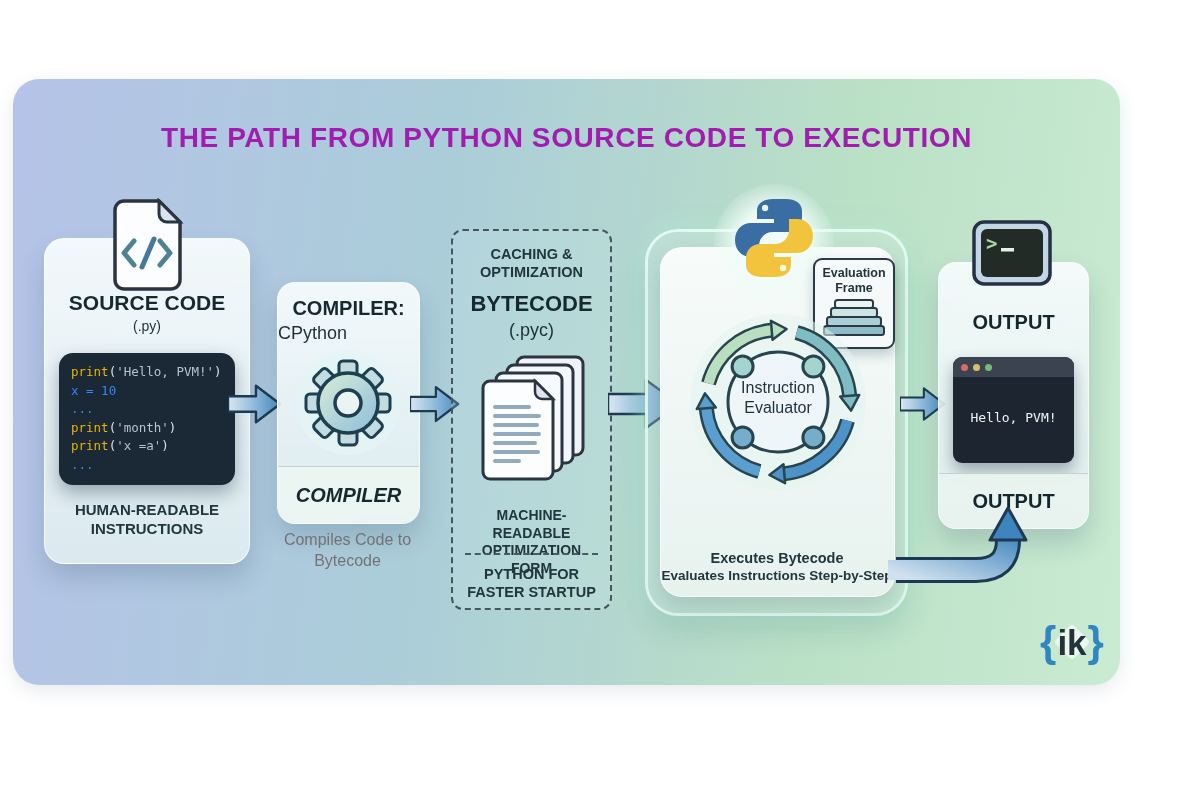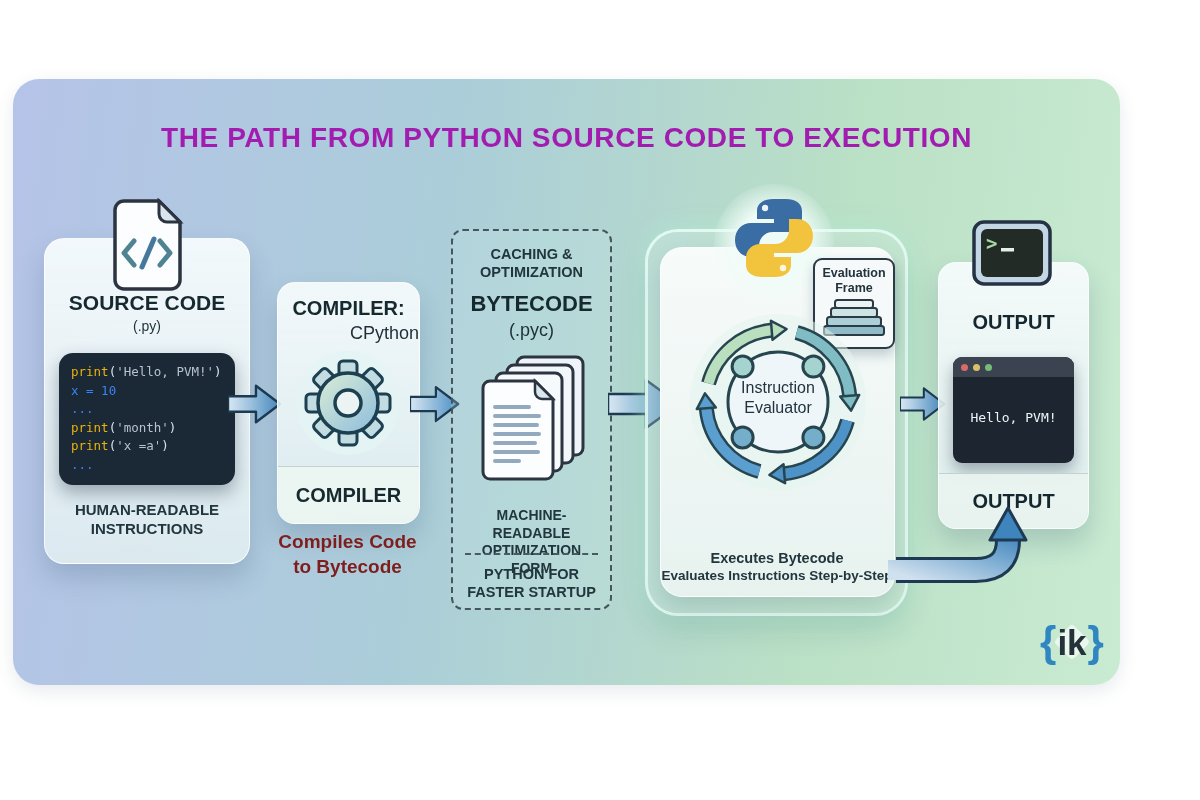--- a/index.html
+++ b/index.html
@@ -17,25 +17,25 @@
   
   .src-title{position:absolute;top:52px;left:0;width:100%;text-align:center;font-size:21px;font-weight:800;color:#16292f;}
   .src-sub{position:absolute;top:79px;left:0;width:100%;text-align:center;font-size:14px;font-weight:500;color:#1d3038;}
   .codeblock{position:absolute;left:14px;top:114px;width:176px;height:132px;border-radius:14px;
     background:#1b2836;box-shadow:0 8px 18px rgba(15,35,55,0.35);padding:10px 0 0 12px;box-sizing:border-box;
     font-family:"DejaVu Sans Mono",monospace;font-size:12.5px;line-height:1.48;}
   .tok-kw{color:#eab308;} .tok-pun{color:#d7e2ea;} .tok-str{color:#b6c2cc;} .tok-plain{color:#3b82f6;}
   .src-caption{position:absolute;top:262px;left:10px;width:184px;font-size:15px;line-height:1.25;}
   
   .cmp-title{position:absolute;top:14px;left:0;width:100%;text-align:center;font-size:20px;font-weight:800;color:#16292f;}
-  .cmp-sub{position:absolute;top:40px;left:0;width:100%;text-align:right;font-size:18px;font-weight:500;color:#1d3038;}
+  .cmp-sub{position:absolute;top:40px;left:0;width:100%;text-align:left;font-size:18px;font-weight:500;color:#1d3038;}
   .cmp-bottom{position:absolute;left:0;bottom:0;width:100%;height:56px;border-top:1px solid rgba(100,130,140,0.30);
     background:rgba(235,245,241,0.92);border-radius:0 0 17px 17px;display:flex;align-items:center;justify-content:center;
-    font-size:20px;font-weight:800;color:#16292f;}
-  .cmp-caption{position:absolute;left:277px;top:530px;width:141px;font-size:19px;line-height:1.3;font-weight:700;color:#7f1d1d;text-align:center;}
+    font-size:20px;font-weight:800;color:#16292f;font-style:italic;}
+  .cmp-caption{position:absolute;left:277px;top:530px;width:141px;font-size:16px;line-height:1.3;font-weight:400;color:#737373;text-align:center;}
   
   .byte-panel{position:absolute;left:451px;top:229px;width:161px;height:381px;border-radius:12px;
     border:2px dashed #45565e;background:rgba(205,236,236,0.22);box-sizing:border-box;}
   .byte-top{position:absolute;top:14px;left:10px;width:137px;font-size:14.5px;line-height:1.25;}
   .byte-title{position:absolute;top:60px;left:0;width:100%;text-align:center;font-size:22px;font-weight:800;color:#16292f;}
   .byte-sub{position:absolute;top:89px;left:0;width:100%;text-align:center;font-size:18px;font-weight:500;color:#1d3038;}
   .byte-note1{position:absolute;top:276px;left:8px;width:141px;font-size:14px;line-height:1.25;}
   .byte-div{position:absolute;top:322px;left:12px;width:133px;border-top:2px dashed #4a5a62;}
   .byte-note2{position:absolute;top:334px;left:12px;width:133px;font-size:14.5px;line-height:1.25;}
   

